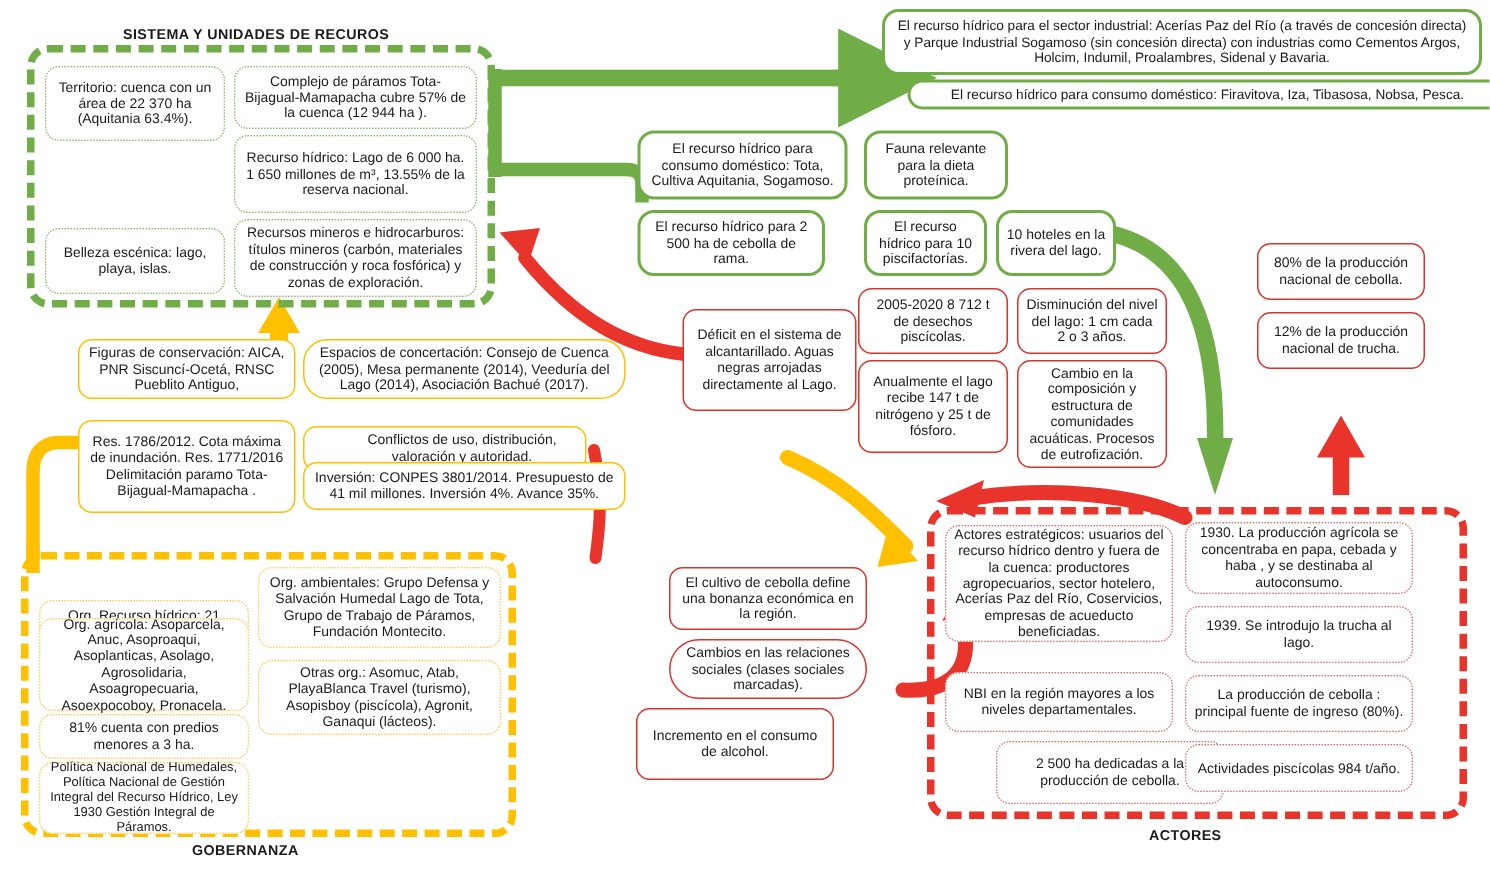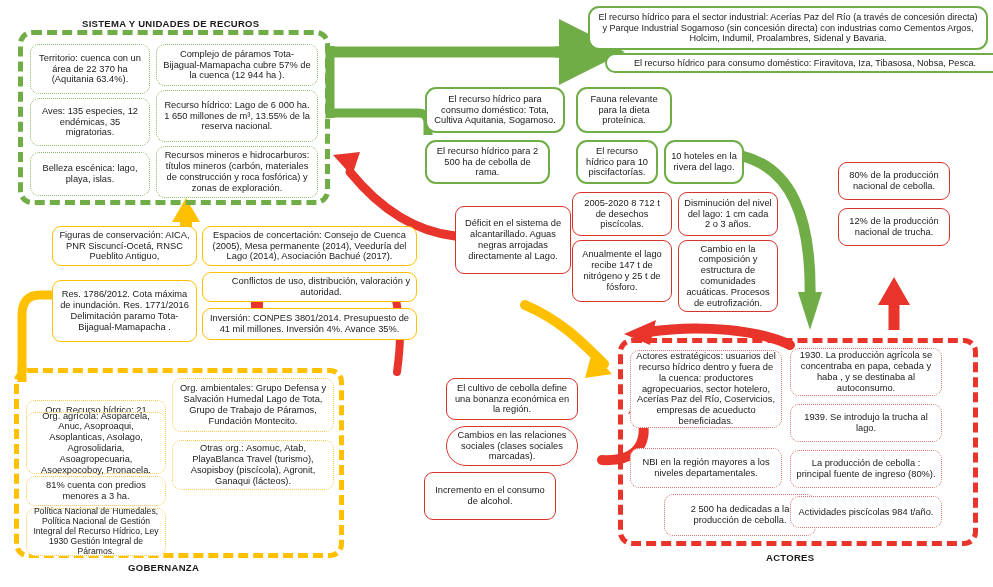--- a/index.html
+++ b/index.html
@@ -112,23 +112,20 @@
       <path d="M396,300 C402,330 400,350 397,372" stroke="#e8342a" stroke-width="8" fill="none" stroke-linecap="round"></path>
     </g>
   </svg>
 
   <div class="group-label" style="left:82px; top:18px;">SISTEMA Y UNIDADES DE RECUROS</div>
   <div class="group-box grp-green" style="left:18px; top:30px; width:312px; height:175px;"></div>
 
   <div class="node n-green-dot" style="left:30px; top:44px; width:120px; height:50px;">
     <span>Territorio: cuenca con un área de 22 370 ha (Aquitania 63.4%).</span>
     </div>
-  <div class="node n-green-dot" style="left:30px; top:98px; width:120px; height:48px;">
-    <span>Aves: 135 especies, 12 endémicas, 35 migratorias.</span>
-    </div>
   <div class="node n-green-dot" style="left:30px; top:152px; width:120px; height:44px;">
     <span>Belleza escénica: lago, playa, islas.</span>
     </div>
 
   <div class="node n-green-dot" style="left:156px; top:44px; width:162px; height:42px;">
     <span>Complejo de páramos Tota-Bijagual-Mamapacha cubre 57% de la cuenca (12 944 ha ).</span>
     </div>
   <div class="node n-green-dot" style="left:156px; top:90px; width:162px; height:52px;">
     <span>Recurso hídrico: Lago de 6 000 ha. 1 650 millones de m³, 13.55% de la reserva nacional.</span>
     </div>
@@ -182,24 +179,24 @@
   <div class="node n-red-solid" style="left:838px; top:208px; width:112px; height:38px;">
     <span>12% de la producción nacional de trucha.</span>
     </div>
 
   <div class="node n-yellow-solid" style="left:52px; top:226px; width:145px; height:40px;">
     <span>Figuras de conservación: AICA, PNR Siscuncí-Ocetá, RNSC Pueblito Antiguo,</span>
     </div>
   <div class="node n-yellow-solid" style="left:52px; top:280px; width:145px; height:62px;">
     <span>Res. 1786/2012. Cota máxima de inundación. Res. 1771/2016 Delimitación paramo Tota-Bijagual-Mamapacha .</span>
     </div>
-  <div class="node n-yellow-solid" style="left:202px; top:226px; width:215px; height:40px;">
+  <div class="node n-yellow-solid" style="left:202px; top:226px; width:215px; height:40px;border-radius:16px;">
     <span>Espacios de concertación: Consejo de Cuenca (2005), Mesa permanente (2014), Veeduría del Lago (2014), Asociación Bachué (2017).</span>
     </div>
-  <div class="node n-yellow-solid" style="left:202px; top:272px; width:215px; height:30px;padding-left:28px;">
+  <div class="node n-yellow-solid" style="left:202px; top:284px; width:189px; height:30px;padding-left:28px;">
     <span>Conflictos de uso, distribución, valoración y autoridad.</span>
     </div>
   <div class="node n-yellow-solid" style="left:202px; top:308px; width:215px; height:32px;">
     <span>Inversión: CONPES 3801/2014. Presupuesto de 41 mil millones. Inversión 4%. Avance 35%.</span>
     </div>
 
   <div class="group-box grp-yellow" style="left:14px; top:368px; width:330px; height:190px;"></div>
   <div class="group-label" style="left:128px; top:562px;">GOBERNANZA</div>
 
   <div class="node n-yellow-dot" style="left:26px; top:400px; width:140px; height:32px;">

